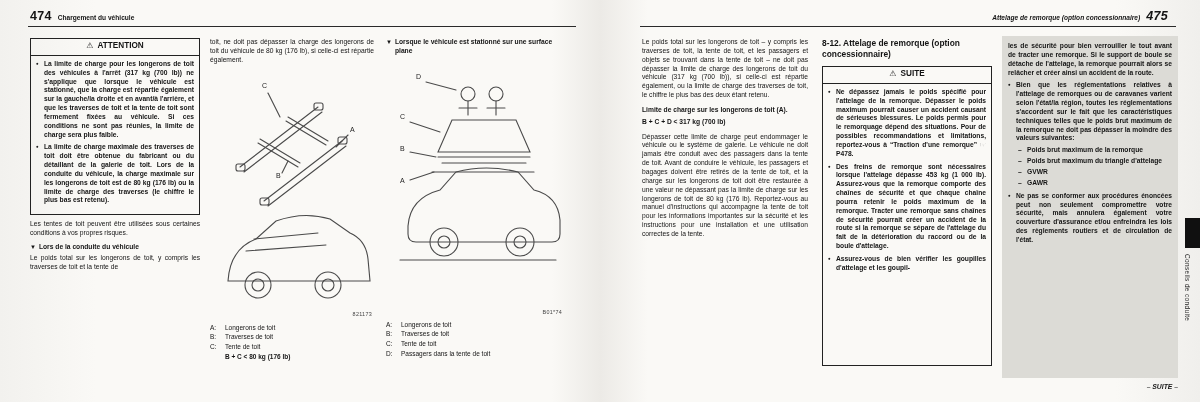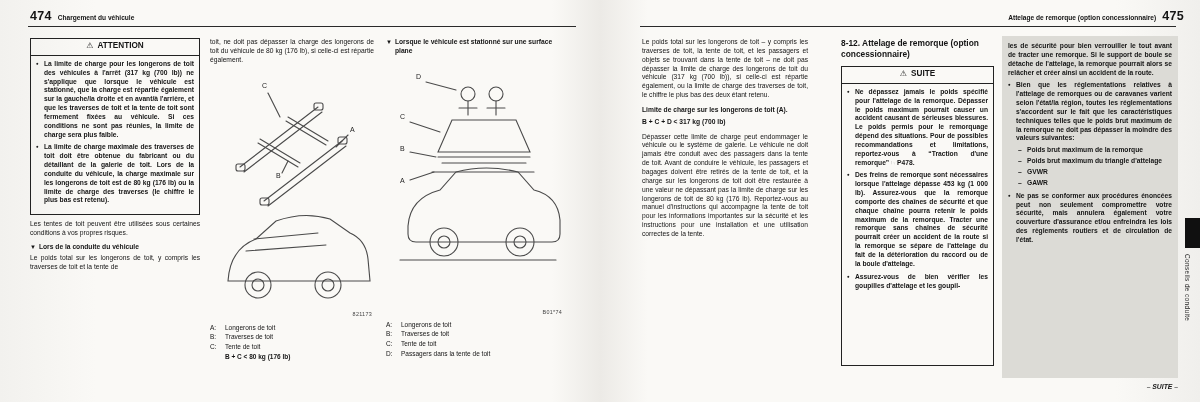--- a/index.html
+++ b/index.html
@@ -47,21 +47,21 @@
 <body>
 
 <div class="page">
 
   <div class="hdr" style="left:30px;">
     <span class="pg-num">474</span>
     <span class="hdr-title">Chargement du véhicule</span>
   </div>
   <div class="hdr-rule" style="left:28px;top:26px;width:548px;"></div>
 
-  <div class="hdr" style="right:16px;">
+  <div class="hdr" style="right:32px;font-style:italic;">
     <span class="hdr-title">Attelage de remorque (option concessionnaire)</span>
     <span class="pg-num">475</span>
   </div>
   <div class="hdr-rule" style="left:640px;top:26px;width:536px;"></div>
 
   <div class="col" style="left:30px;width:170px;">
     <div class="warnbox">
       <div class="warnhead">
         <span class="warnicon">⚠</span>
         <span>ATTENTION</span>
@@ -194,21 +194,21 @@
     </div>
   </div>
 
   <div class="col" style="left:642px;width:166px;">
     <p>Le poids total sur les longerons de toit – y compris les traverses de toit, la tente de toit, et les passagers et objets se trouvant dans la tente de toit – ne doit pas dépasser la limite de charge des longerons de toit du véhicule (317 kg (700 lb)), si celle-ci est répartie également, ou la limite de charge des traverses de toit, le chiffre le plus bas des deux étant retenu.</p>
     <p class="bold" style="margin-top:6px;text-align:left;">Limite de charge sur les longerons de toit (A).</p>
     <p class="bold" style="text-align:left;">B + C + D &lt; 317 kg (700 lb)</p>
     <p style="margin-top:6px;">Dépasser cette limite de charge peut endommager le véhicule ou le système de galerie. Le véhicule ne doit jamais être conduit avec des passagers dans la tente de toit. Avant de conduire le véhicule, les passagers et bagages doivent être retirés de la tente de toit, et la charge sur les longerons de toit doit être restaurée à une valeur ne dépassant pas la limite de charge sur les longerons de toit de 80 kg (176 lb). Reportez-vous au manuel d'instructions qui accompagne la tente de toit pour les informations importantes sur la sécurité et les instructions pour une installation et une utilisation correctes de la tente.</p>
   </div>
 
-  <div class="col" style="left:841px;width:153px;">
+  <div class="col" style="left:822px;width:170px;">
     <div class="sec-heading">8-12. Attelage de remorque (option concessionnaire)</div>
 
     <div class="warnbox" style="min-height:300px;">
       <div class="warnhead">
         <span class="warnicon">⚠</span>
         <span>SUITE</span>
       </div>
       <ul class="warnlist">
         <li>Ne dépassez jamais le poids spécifié pour l'attelage de la remorque. Dépasser le poids maximum pourrait causer un accident causant de sérieuses blessures. Le poids permis pour le remorquage dépend des situations. Pour de possibles recommandations et limitations, reportez-vous à “Traction d'une remorque” ☞P478.</li>
         <li>Des freins de remorque sont nécessaires lorsque l'attelage dépasse 453 kg (1 000 lb). Assurez-vous que la remorque comporte des chaînes de sécurité et que chaque chaîne pourra retenir le poids maximum de la remorque. Tracter une remorque sans chaînes de sécurité pourrait créer un accident de la route si la remorque se sépare de l'attelage du fait de la détérioration du raccord ou de la boule d'attelage.</li>

